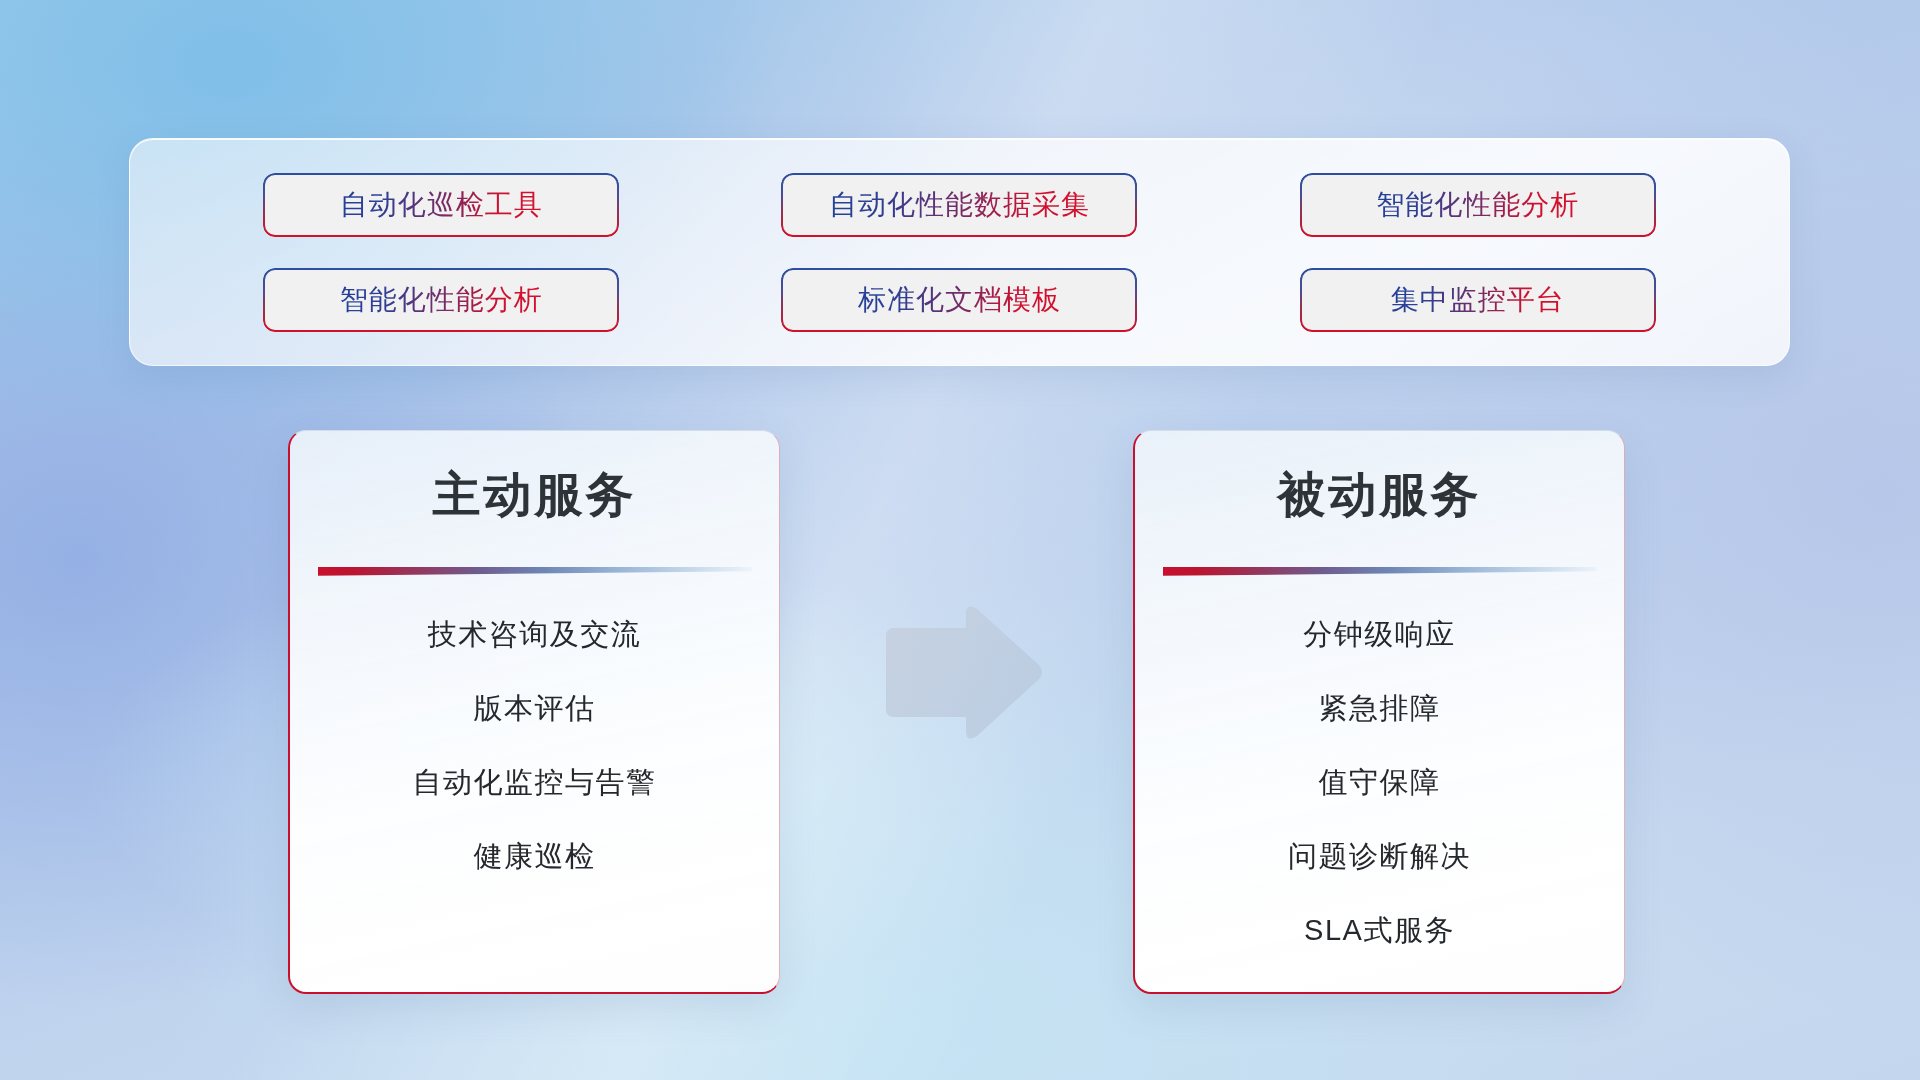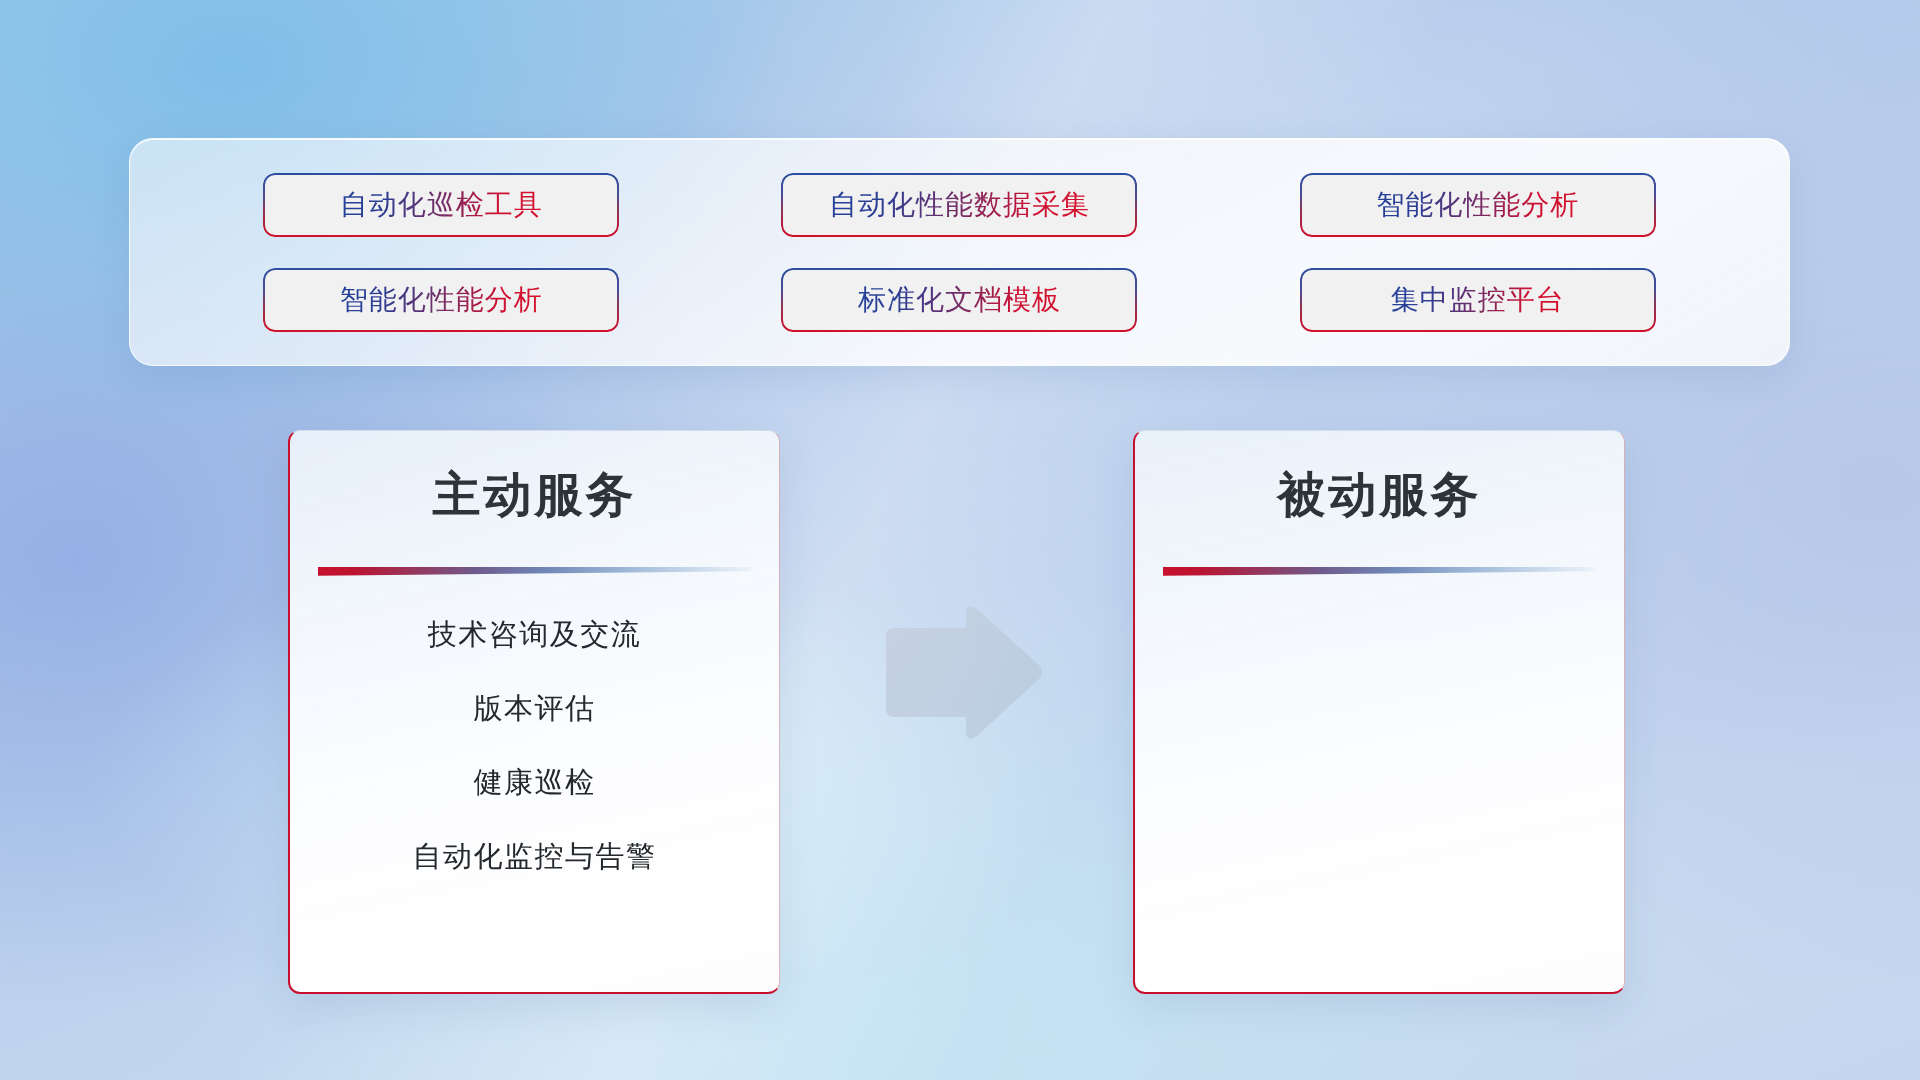--- a/index.html
+++ b/index.html
@@ -100,21 +100,21 @@
     -webkit-text-fill-color: transparent;
     white-space: nowrap;
   }
 
   
   .svc-card {
     position: absolute;
     top: 430px;
     width: 492px;
     height: 564px;
-    border-radius: 12px;
+    border-radius: 18px;
     box-sizing: border-box;
     background: linear-gradient(168deg,
         rgba(236,243,250,0.92) 0%,
         rgba(244,248,252,0.96) 26%,
         rgba(252,253,255,0.99) 58%,
         #ffffff 86%,
         #fdfdfe 100%);
     box-shadow: 0 14px 38px rgba(70,100,150,0.13);
     border-top: 1.5px solid rgba(205,215,232,0.85);
     border-right: 1.5px solid rgba(201,120,130,0.55);
@@ -224,22 +224,22 @@
 </section>
 
 <section class="svc-card" id="card-active">
   <h2 class="svc-title">主动服务</h2>
   <div class="svc-divider">
     <div class="bar"></div>
   </div>
   <ul class="svc-list">
     <li>技术咨询及交流</li>
     <li>版本评估</li>
+    <li>自动化监控与告警</li>
     <li>健康巡检</li>
-    <li>自动化监控与告警</li>
   </ul>
 </section>
 
 <div id="flow-arrow">
   <svg width="168" height="142" viewBox="0 0 168 142" xmlns="http://www.w3.org/2000/svg">
     <defs>
       <linearGradient id="arrowGrad" x1="0" y1="0" x2="1" y2="0.6">
         <stop offset="0%" stop-color="#c6d0de" stop-opacity="0.92"></stop>
         <stop offset="55%" stop-color="#bfcddf" stop-opacity="0.85"></stop>
         <stop offset="100%" stop-color="#b9c9dd" stop-opacity="0.75"></stop>
@@ -247,13 +247,20 @@
     </defs>
     <path d="M8 34 Q8 26 16 26 L88 26 L88 12 Q88 0 99 7 L160 62 Q168 70 160 78 L99 134 Q88 141 88 129 L88 115 L16 115 Q8 115 8 107 Z" fill="url(#arrowGrad)"></path>
   </svg>
 </div>
 
 <section class="svc-card" id="card-passive">
   <h2 class="svc-title">被动服务</h2>
   <div class="svc-divider">
     <div class="bar"></div>
   </div>
+  <ul class="svc-list">
+    <li>分钟级响应</li>
+    <li>紧急排障</li>
+    <li>值守保障</li>
+    <li>问题诊断解决</li>
+    <li>SLA式服务</li>
+  </ul>
 </section>
 
 </body></html>

